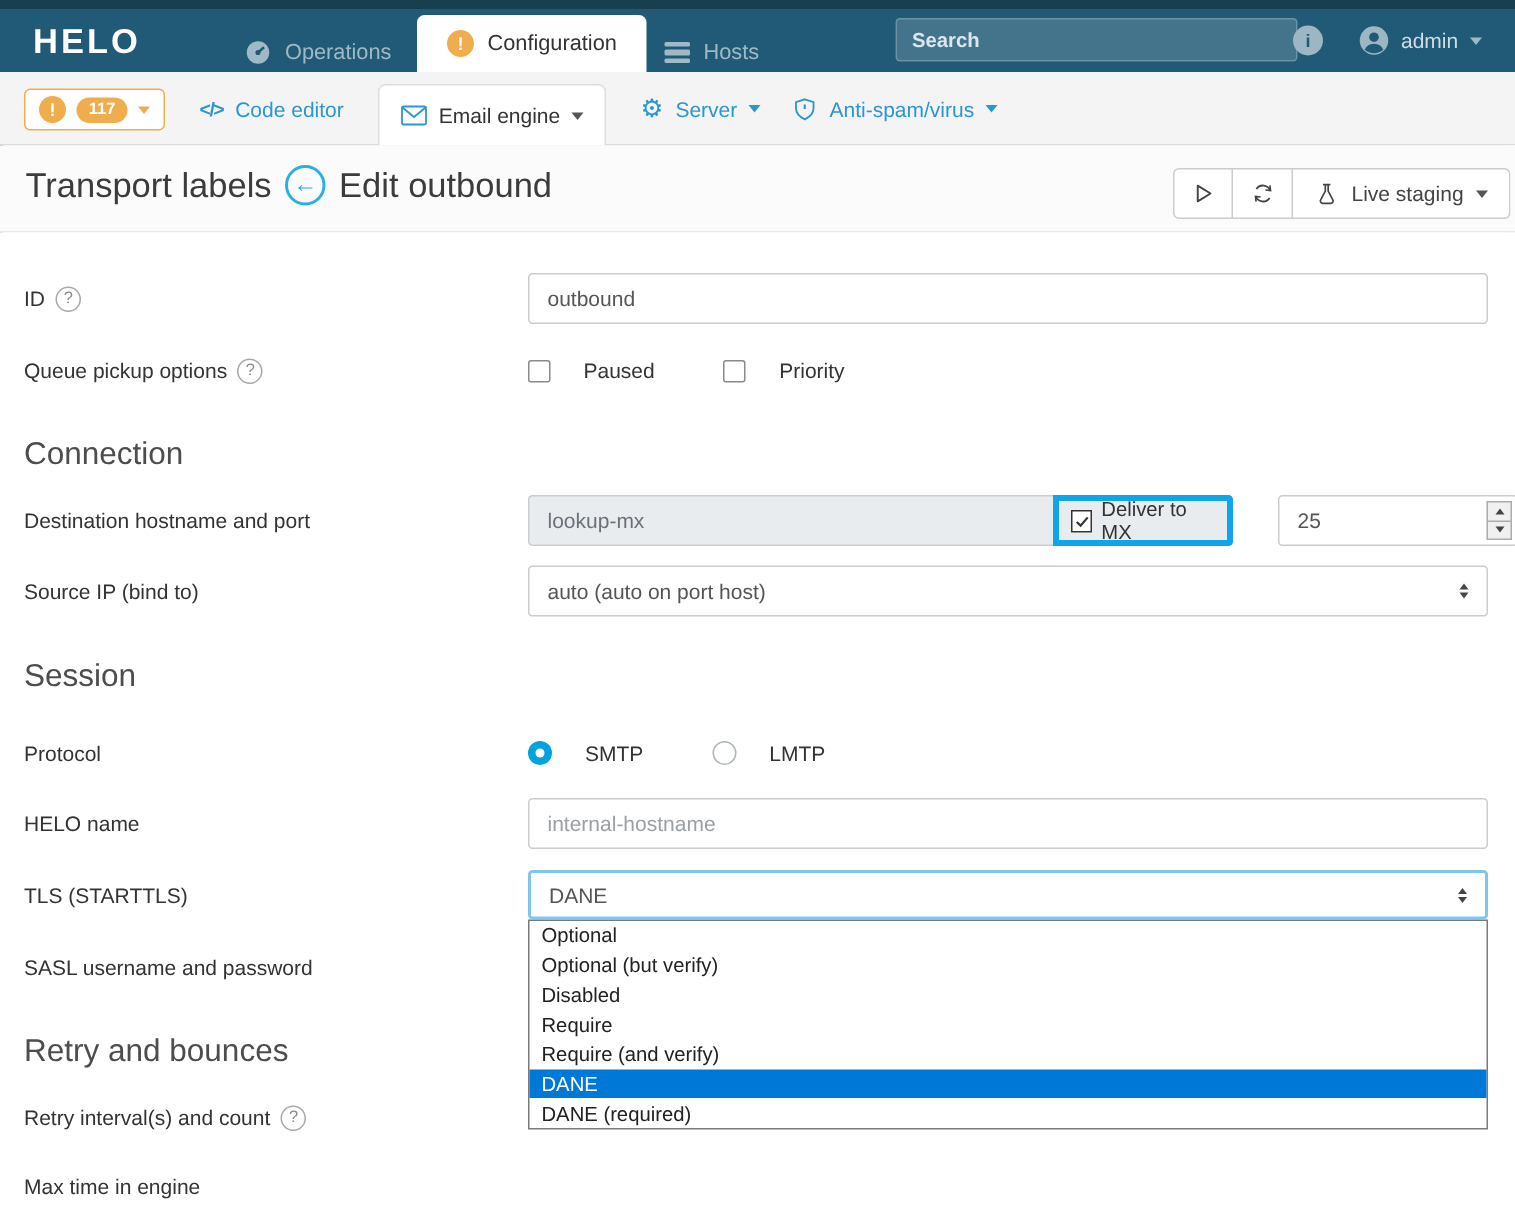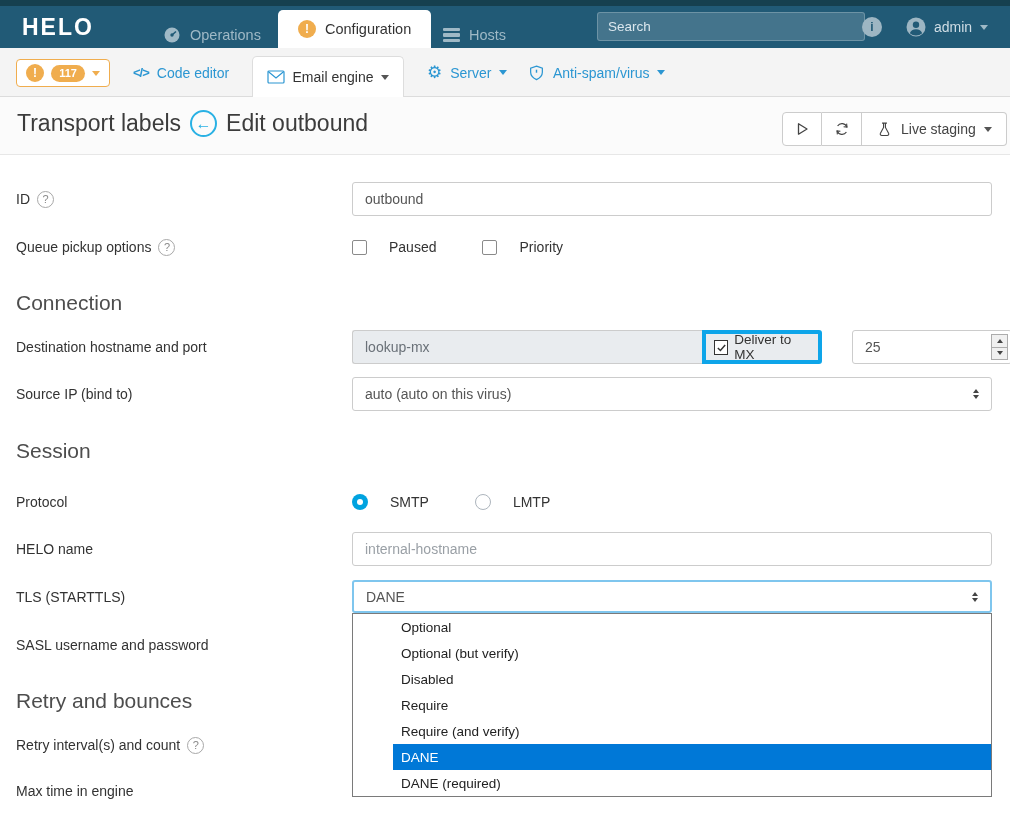--- a/index.html
+++ b/index.html
@@ -14,21 +14,21 @@
   .nav-item { position:absolute; top:0; height:58px; display:flex; align-items:center; gap:9px;
               color:#9fb9c6; font-size:14.5px; cursor:pointer; }
   .nav-tab-active { position:absolute; top:4px; height:38px; background:#fff; border-radius:5px 5px 0 0;
               display:flex; align-items:center; gap:9px; padding:0 20px; color:#333; font-size:14.5px; }
   .alert-circle { width:18px; height:18px; border-radius:50%; background:#f0ad4e; color:#fff;
               font-size:12px; font-weight:700; display:flex; align-items:center; justify-content:center; }
   .hosts-icon { display:flex; flex-direction:column; gap:2px; }
   .hosts-icon div { width:17px; height:3.5px; background:#9fb9c6; border-radius:1px; }
   .search-box { position:absolute; left:597px; top:6px; width:268px; height:29px; background:rgba(255,255,255,.16);
               border:1px solid rgba(255,255,255,.22); border-radius:3px; color:#f0abfc; font-size:13.5px;
-              padding:0 10px; outline:none; }
+              padding:0 10px; outline:none;font-weight:bold; }
   .search-box::placeholder { color:#dbe7ee; opacity:1; }
   .info-circle { position:absolute; left:862px; top:11px; width:20px; height:20px; border-radius:50%;
               background:#9db6c3; color:#215a76; font-weight:700; font-size:12px;
               display:flex; align-items:center; justify-content:center; cursor:pointer; }
   .user-area { position:absolute; left:906px; top:0; height:42px; display:flex; align-items:center; gap:8px;
               color:#cfdde5; font-size:14px; cursor:pointer; }
   .caret { width:0; height:0; border-left:4px solid transparent; border-right:4px solid transparent;
               border-top:5px solid #9fb9c6; display:inline-block; }
 
   
@@ -104,22 +104,22 @@
   .select { position:absolute; left:352px; top:0; width:640px; height:34px; border:1px solid #ccc; border-radius:3px;
               background:#fff; display:flex; align-items:center; padding:0 12px; font-size:14px; color:#555; cursor:pointer; }
   .select .updown { margin-left:auto; display:flex; flex-direction:column; gap:2px; }
   .select.focused { border:2px solid #7fc6ee; height:33px; }
 
   .radio-on { width:16px; height:16px; border-radius:50%; background:#00a3e0; display:flex;
               align-items:center; justify-content:center; cursor:pointer; }
   .radio-on::after { content:""; width:6px; height:6px; border-radius:50%; background:#fff; }
   .radio-off { width:16px; height:16px; border-radius:50%; border:1px solid #adb5bd; background:#fff; cursor:pointer; }
 
-  .dropdown { position:absolute; left:352px; top:458px; width:640px; height:184px; background:#fff;
-              border:1px solid #7a7a7a; display:flex; flex-direction:column; z-index:10;padding-left:40px; }
+  .dropdown { position:absolute; left:352px; top:458px; width:640px; height:140px; background:#fff;
+              border:1px solid #7a7a7a; display:flex; flex-direction:column; z-index:10; }
   .dd-option { flex:1; display:flex; align-items:center; padding-left:8px; font-size:13.5px; color:#222; cursor:pointer; }
   .dd-option.selected { background:#0078d7; color:#fff; }
 </style>
 </head>
 <body>
 
 <div class="screen">
 
   <div class="topstrip"></div>
   <nav class="navbar">
@@ -285,21 +285,21 @@
             </span>
         </span>
       </div>
     </div>
 
     <div class="row" style="top:222px;">
       <div class="row-label">
         <span>Source IP (bind to)</span>
       </div>
       <div class="select">
-        <span>auto (auto on this virus)</span>
+        <span>auto (auto on port host)</span>
         <span class="updown">
             <span class="tri-up"></span>
             <span class="tri-dn"></span>
           </span>
       </div>
     </div>
 
     <h2 class="section-h" style="top:284px;">Session</h2>
 
     <div class="row" style="top:330px;">

